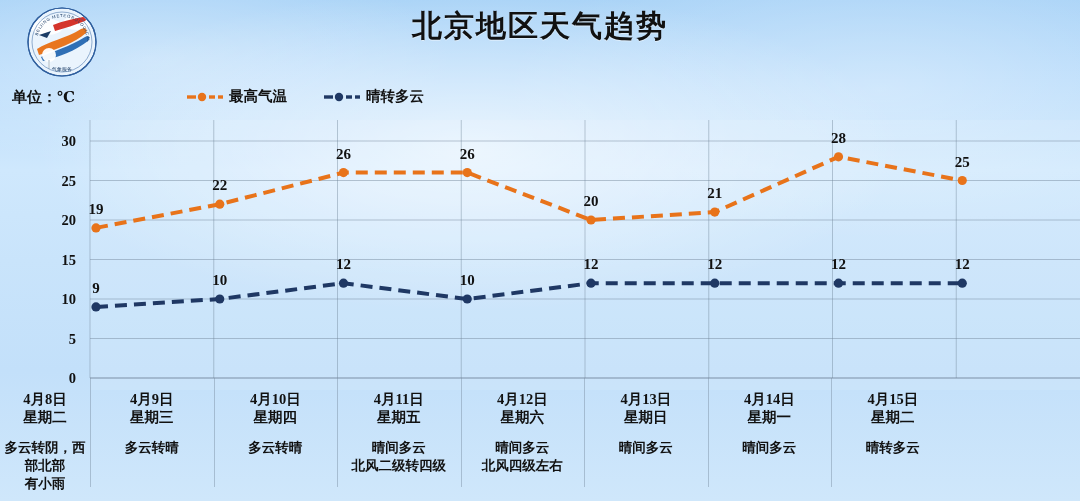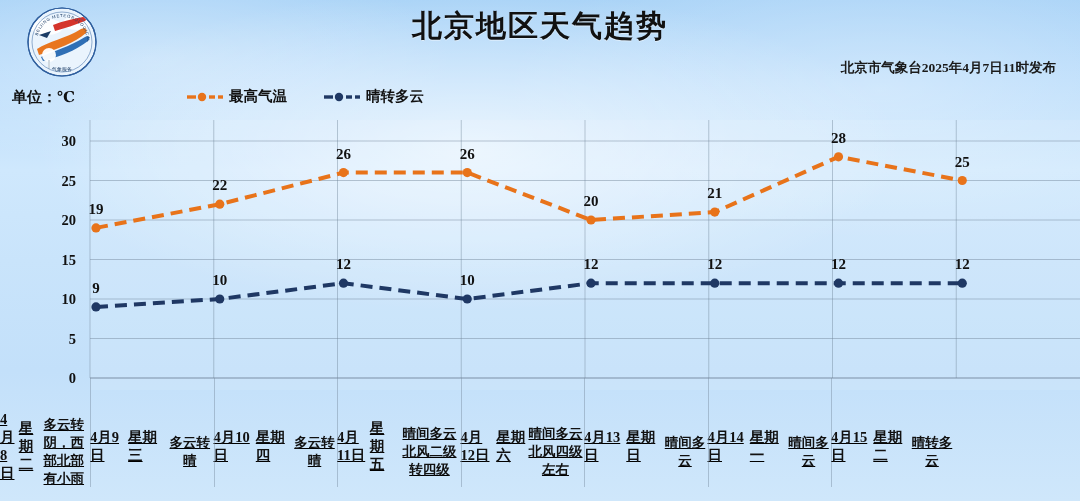--- a/index.html
+++ b/index.html
@@ -50,24 +50,23 @@
   .chart{position:absolute;left:0;top:120px;width:1080px;height:270px;}
   .chart svg{display:block;}
 
   
   .xaxis{
     position:absolute;left:0;top:378px;width:1080px;height:123px;
     display:flex;
   }
   .xcol{
     flex:0 0 123.5px;
-    display:flex;flex-direction:row;align-items:center;
+    display:flex;flex-direction:column;align-items:center;
     padding-top:12px;
     position:relative;
-    text-decoration:underline;
   }
   .xcol:first-child{flex:0 0 90px;}
   .xcol.sep::before{
     content:"";position:absolute;left:0;top:0;bottom:14px;width:1px;
     background:rgba(120,140,160,.45);
   }
   .xdate{font-size:14.5px;font-weight:700;color:#111;line-height:18px;}
   .xweek{font-size:14.5px;font-weight:700;color:#111;line-height:18px;}
   .xdesc{font-size:13.5px;font-weight:700;color:#111;line-height:18px;margin-top:13px;text-align:center;white-space:pre-line;}
 </style>
@@ -101,21 +100,20 @@
       <text font-size="4.2" fill="#1b3c66" font-family="'Liberation Sans',sans-serif" letter-spacing="0.7">
         <textPath href="#ringtop" startOffset="8%">BEIJING METEOROLOGICAL SERVICE</textPath>
       </text>
       <text x="37" y="66" font-size="5" fill="#1b3c66" text-anchor="middle" font-family="'Liberation Serif',serif">气象服务</text>
     </svg>
   </div>
 
   <div class="title">北京地区天气趋势</div>
 
   <div class="issue">
-    <div>北京市气象台2025年4月7日11时发布</div>
   </div>
 
   <div class="unit">单位：℃</div>
 
   <div class="legend">
     <div class="legend-item">
       <svg width="38" height="14" aria-hidden="true">
         <line x1="1" y1="7" x2="10" y2="7" stroke="#E8731A" stroke-width="3.4" stroke-linecap="butt"></line>
         <circle cx="16" cy="7" r="4.2" fill="#E8731A"></circle>
         <line x1="23" y1="7" x2="29" y2="7" stroke="#E8731A" stroke-width="3.4"></line>

